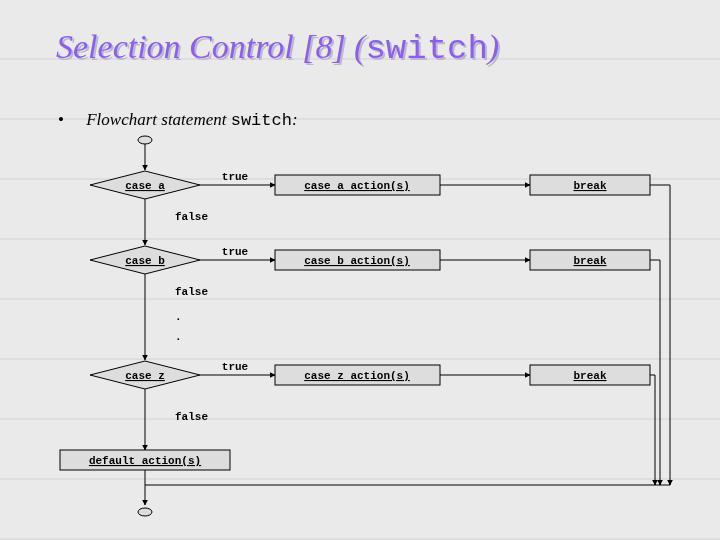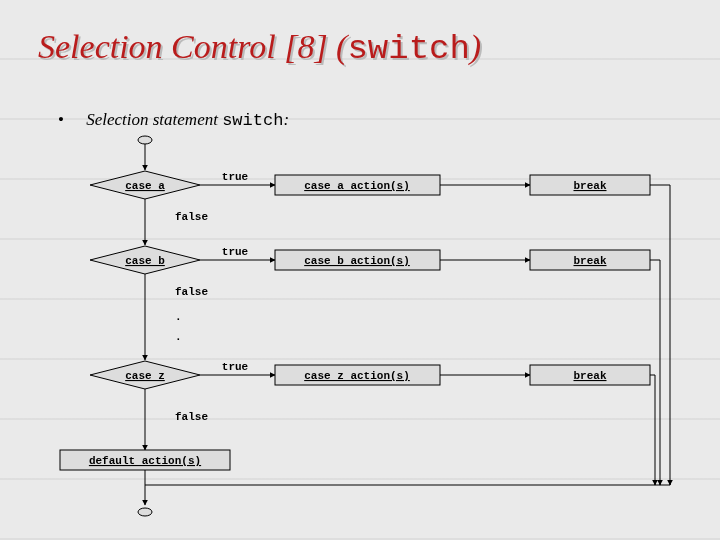--- a/index.html
+++ b/index.html
@@ -20,24 +20,24 @@
       rgba(0,0,0,0.05) 0px,
       rgba(0,0,0,0.05) 2px,
       transparent 2px,
       transparent 60px
     );
     pointer-events: none;
   }
   .title {
     position: absolute;
     top: 28px;
-    left: 38px;
+    left: 56px;
     font-size: 34px;
     font-style: italic;
-    color: #b91c1c;
+    color: #8b5cf6;
     text-shadow: 2px 2px 0 #bbb;
   }
   .title .code {
     font-family: "Courier New", monospace;
     font-style: normal;
   }
   .bullet-line {
     position: absolute;
     top: 110px;
     left: 58px;
@@ -74,21 +74,21 @@
 <body>
 
 <div class="shadow-stripes"></div>
 
 <div class="title">
   <span>Selection Control [8] (</span><span class="code">switch</span><span>)</span>
 </div>
 
 <div class="bullet-line">
   <span class="dot">•</span>
-  <span>Selection statement </span><span class="code">switch</span><span>:</span>
+  <span>Flowchart statement </span><span class="code">switch</span><span>:</span>
 </div>
 
 <svg class="flow" width="660" height="400">
   <defs>
     <marker id="arrow" viewBox="0 0 10 10" refX="9" refY="5" markerWidth="6" markerHeight="6" orient="auto-start-reverse">
       <path d="M 0 0 L 10 5 L 0 10 z" fill="#000"></path>
     </marker>
   </defs>
 
   <ellipse cx="105" cy="10" rx="7" ry="4" fill="#ddd" stroke="#000"></ellipse>

